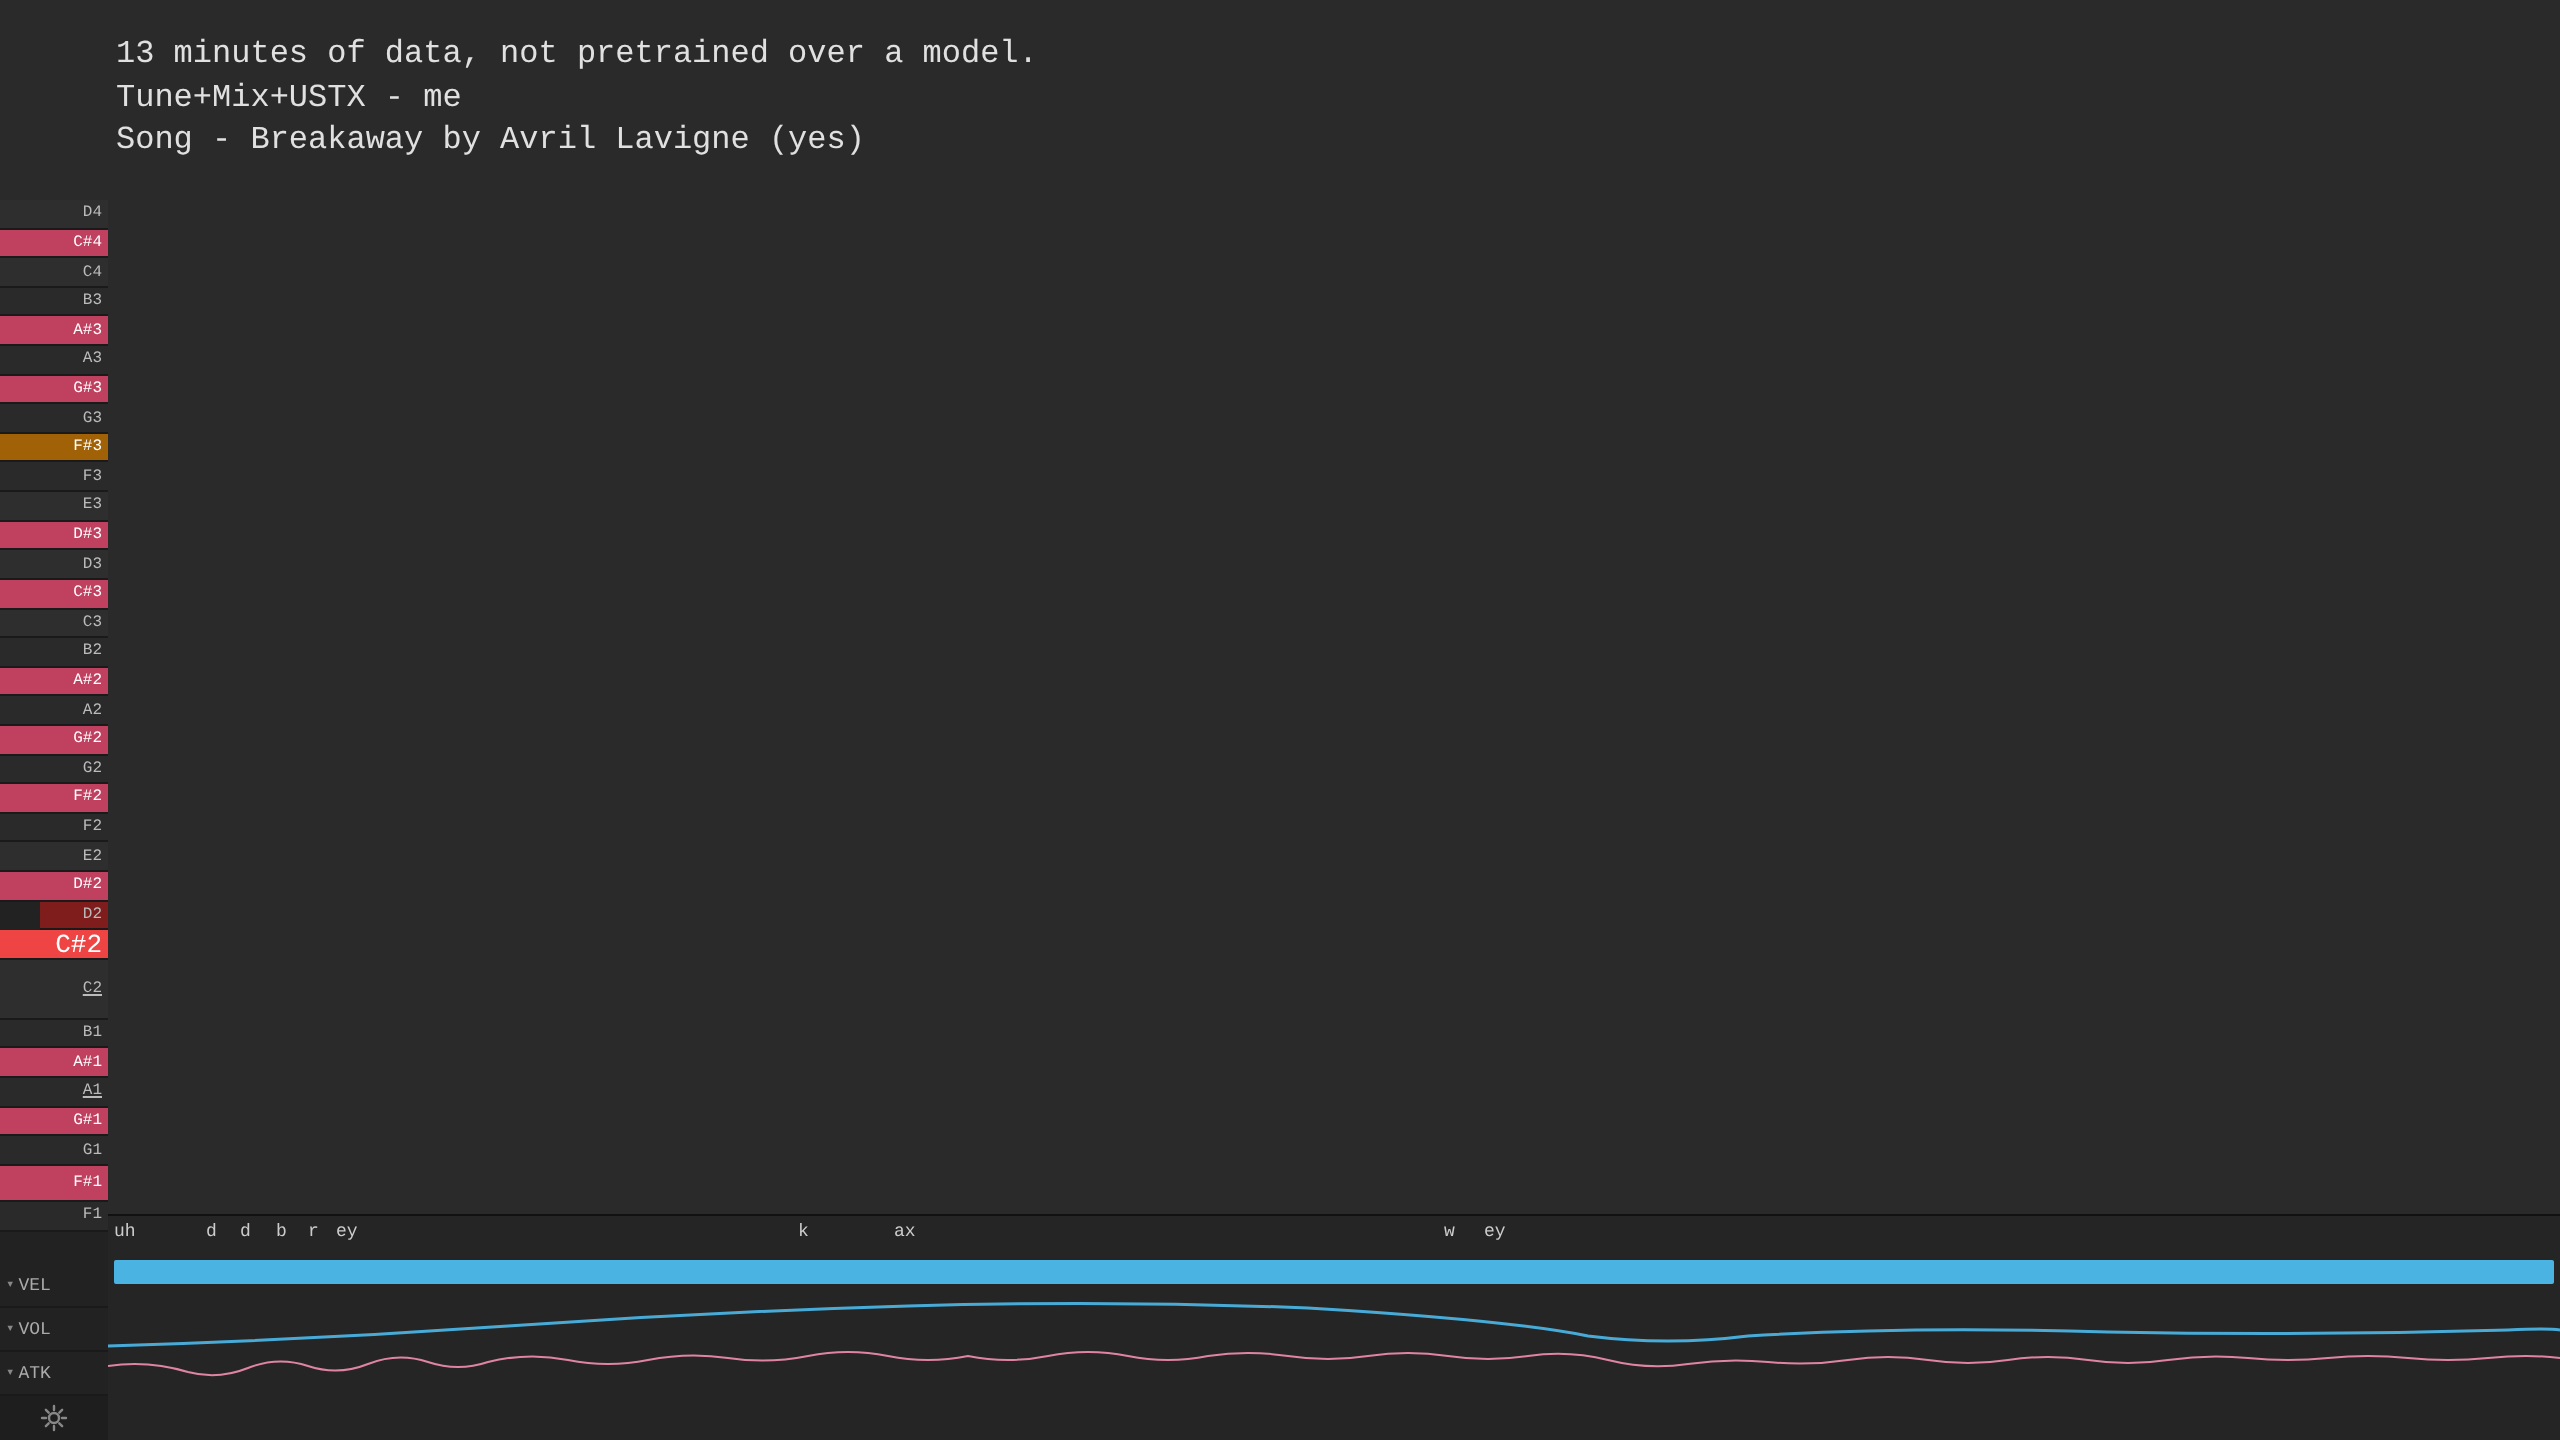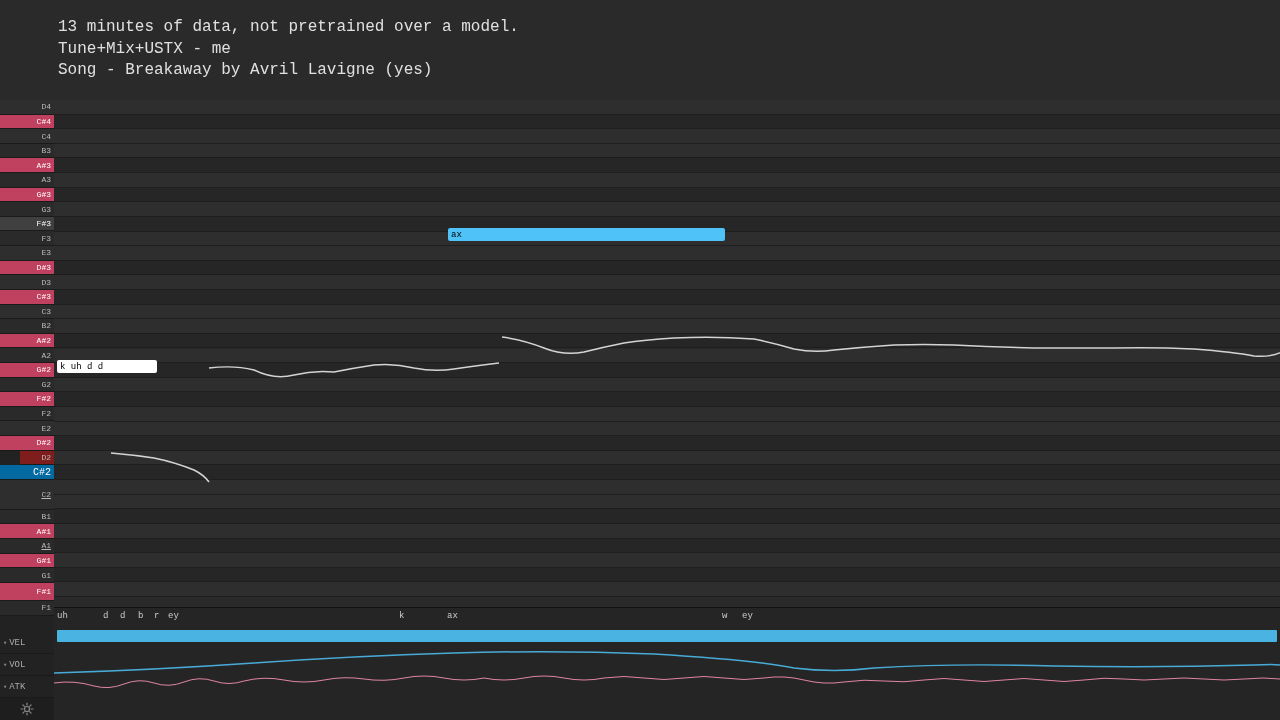--- a/index.html
+++ b/index.html
@@ -140,49 +140,49 @@
 <body>
 
 <div class="piano-roll-container" style="position:relative; width:1280px; height:720px; background:#2a2a2a;">
 
   <div class="header-info">
     <div class="header-line">13 minutes of data, not pretrained over a model.</div>
     <div class="header-line">Tune+Mix+USTX - me</div>
     <div class="header-line">Song - Breakaway by Avril Lavigne (yes)</div>
   </div>
 
-  <div style="display:flex; flex-direction:row; width:1280px; height:597px; margin-top:0; position:absolute; top:0; left:0;">
+  <div style="display:flex; flex-direction:column; width:1280px; height:597px; margin-top:0; position:absolute; top:0; left:0;">
 
     <div class="piano-keys" id="piano-keys-col" style="margin-top:100px;">
         <div class="piano-key white-key" style="height: 14.6176px; min-height: 14.6176px; font-size: 8px; color: rgb(187, 187, 187); background: rgb(46, 46, 46); border-bottom: 1px solid rgb(26, 26, 26); display: flex; align-items: center; justify-content: flex-end; padding-right: 3px;">D4</div>
         <div class="piano-key black-key" style="height: 14.6176px; min-height: 14.6176px; font-size: 8px; color: rgb(255, 255, 255); background: rgb(192, 64, 96); border-bottom: 1px solid rgb(26, 26, 26); display: flex; align-items: center; justify-content: flex-end; padding-right: 3px;">C#4</div>
         <div class="piano-key white-key" style="height: 14.6176px; min-height: 14.6176px; font-size: 8px; color: rgb(187, 187, 187); background: rgb(46, 46, 46); border-bottom: 1px solid rgb(26, 26, 26); display: flex; align-items: center; justify-content: flex-end; padding-right: 3px;">C4</div>
         <div class="piano-key white-key" style="height: 14.6176px; min-height: 14.6176px; font-size: 8px; color: rgb(187, 187, 187); background: rgb(42, 42, 42); border-bottom: 1px solid rgb(26, 26, 26); display: flex; align-items: center; justify-content: flex-end; padding-right: 3px;">B3</div>
         <div class="piano-key black-key" style="height: 14.6176px; min-height: 14.6176px; font-size: 8px; color: rgb(255, 255, 255); background: rgb(192, 64, 96); border-bottom: 1px solid rgb(26, 26, 26); display: flex; align-items: center; justify-content: flex-end; padding-right: 3px;">A#3</div>
         <div class="piano-key white-key" style="height: 14.6176px; min-height: 14.6176px; font-size: 8px; color: rgb(187, 187, 187); background: rgb(42, 42, 42); border-bottom: 1px solid rgb(26, 26, 26); display: flex; align-items: center; justify-content: flex-end; padding-right: 3px;">A3</div>
         <div class="piano-key black-key" style="height: 14.6176px; min-height: 14.6176px; font-size: 8px; color: rgb(255, 255, 255); background: rgb(192, 64, 96); border-bottom: 1px solid rgb(26, 26, 26); display: flex; align-items: center; justify-content: flex-end; padding-right: 3px;">G#3</div>
         <div class="piano-key white-key" style="height: 14.6176px; min-height: 14.6176px; font-size: 8px; color: rgb(187, 187, 187); background: rgb(42, 42, 42); border-bottom: 1px solid rgb(26, 26, 26); display: flex; align-items: center; justify-content: flex-end; padding-right: 3px;">G3</div>
-        <div class="piano-key black-key" style="height: 14.6176px; min-height: 14.6176px; font-size: 8px; color: rgb(255, 255, 255); background: #404040; border-bottom: 1px solid rgb(26, 26, 26); display: flex; align-items: center; justify-content: flex-end; padding-right: 3px;">F#3</div>
+        <div class="piano-key black-key" style="height: 14.6176px; min-height: 14.6176px; font-size: 8px; color: rgb(255, 255, 255); background: #a16207; border-bottom: 1px solid rgb(26, 26, 26); display: flex; align-items: center; justify-content: flex-end; padding-right: 3px;">F#3</div>
         <div class="piano-key white-key" style="height: 14.6176px; min-height: 14.6176px; font-size: 8px; color: rgb(187, 187, 187); background: rgb(42, 42, 42); border-bottom: 1px solid rgb(26, 26, 26); display: flex; align-items: center; justify-content: flex-end; padding-right: 3px;">F3</div>
         <div class="piano-key white-key" style="height: 14.6176px; min-height: 14.6176px; font-size: 8px; color: rgb(187, 187, 187); background: rgb(46, 46, 46); border-bottom: 1px solid rgb(26, 26, 26); display: flex; align-items: center; justify-content: flex-end; padding-right: 3px;">E3</div>
         <div class="piano-key black-key" style="height: 14.6176px; min-height: 14.6176px; font-size: 8px; color: rgb(255, 255, 255); background: rgb(192, 64, 96); border-bottom: 1px solid rgb(26, 26, 26); display: flex; align-items: center; justify-content: flex-end; padding-right: 3px;">D#3</div>
         <div class="piano-key white-key" style="height: 14.6176px; min-height: 14.6176px; font-size: 8px; color: rgb(187, 187, 187); background: rgb(46, 46, 46); border-bottom: 1px solid rgb(26, 26, 26); display: flex; align-items: center; justify-content: flex-end; padding-right: 3px;">D3</div>
         <div class="piano-key black-key" style="height: 14.6176px; min-height: 14.6176px; font-size: 8px; color: rgb(255, 255, 255); background: rgb(192, 64, 96); border-bottom: 1px solid rgb(26, 26, 26); display: flex; align-items: center; justify-content: flex-end; padding-right: 3px;">C#3</div>
         <div class="piano-key white-key" style="height: 14.6176px; min-height: 14.6176px; font-size: 8px; color: rgb(187, 187, 187); background: rgb(46, 46, 46); border-bottom: 1px solid rgb(26, 26, 26); display: flex; align-items: center; justify-content: flex-end; padding-right: 3px;">C3</div>
         <div class="piano-key white-key" style="height: 14.6176px; min-height: 14.6176px; font-size: 8px; color: rgb(187, 187, 187); background: rgb(42, 42, 42); border-bottom: 1px solid rgb(26, 26, 26); display: flex; align-items: center; justify-content: flex-end; padding-right: 3px;">B2</div>
         <div class="piano-key black-key" style="height: 14.6176px; min-height: 14.6176px; font-size: 8px; color: rgb(255, 255, 255); background: rgb(192, 64, 96); border-bottom: 1px solid rgb(26, 26, 26); display: flex; align-items: center; justify-content: flex-end; padding-right: 3px;">A#2</div>
         <div class="piano-key white-key" style="height: 14.6176px; min-height: 14.6176px; font-size: 8px; color: rgb(187, 187, 187); background: rgb(42, 42, 42); border-bottom: 1px solid rgb(26, 26, 26); display: flex; align-items: center; justify-content: flex-end; padding-right: 3px;">A2</div>
         <div class="piano-key black-key" style="height: 14.6176px; min-height: 14.6176px; font-size: 8px; color: rgb(255, 255, 255); background: rgb(192, 64, 96); border-bottom: 1px solid rgb(26, 26, 26); display: flex; align-items: center; justify-content: flex-end; padding-right: 3px;">G#2</div>
         <div class="piano-key white-key" style="height: 14.6176px; min-height: 14.6176px; font-size: 8px; color: rgb(187, 187, 187); background: rgb(42, 42, 42); border-bottom: 1px solid rgb(26, 26, 26); display: flex; align-items: center; justify-content: flex-end; padding-right: 3px;">G2</div>
         <div class="piano-key black-key" style="height: 14.6176px; min-height: 14.6176px; font-size: 8px; color: rgb(255, 255, 255); background: rgb(192, 64, 96); border-bottom: 1px solid rgb(26, 26, 26); display: flex; align-items: center; justify-content: flex-end; padding-right: 3px;">F#2</div>
         <div class="piano-key white-key" style="height: 14.6176px; min-height: 14.6176px; font-size: 8px; color: rgb(187, 187, 187); background: rgb(42, 42, 42); border-bottom: 1px solid rgb(26, 26, 26); display: flex; align-items: center; justify-content: flex-end; padding-right: 3px;">F2</div>
         <div class="piano-key white-key" style="height: 14.6176px; min-height: 14.6176px; font-size: 8px; color: rgb(187, 187, 187); background: rgb(46, 46, 46); border-bottom: 1px solid rgb(26, 26, 26); display: flex; align-items: center; justify-content: flex-end; padding-right: 3px;">E2</div>
         <div class="piano-key black-key" style="height: 14.6176px; min-height: 14.6176px; font-size: 8px; color: rgb(255, 255, 255); background: rgb(192, 64, 96); border-bottom: 1px solid rgb(26, 26, 26); display: flex; align-items: center; justify-content: flex-end; padding-right: 3px;">D#2</div>
         <div class="piano-key white-key" style="height: 14.6176px; min-height: 14.6176px; font-size: 8px; color: rgb(187, 187, 187); background: #7f1d1d; border-bottom: 1px solid rgb(26, 26, 26); display: flex; align-items: center; justify-content: flex-end; padding-right: 3px; margin-left: 20px;">D2</div>
-        <div class="piano-key black-key" style="height: 14.6176px; min-height: 14.6176px; font-size: 10px; color: rgb(255, 255, 255); background: #0369a1; border-bottom: 1px solid rgb(26, 26, 26); display: flex; align-items: center; justify-content: flex-end; padding-right: 3px; padding-left: 44px;">C#2</div>
+        <div class="piano-key black-key" style="height: 14.6176px; min-height: 14.6176px; font-size: 13px; color: rgb(255, 255, 255); background: #ef4444; border-bottom: 1px solid rgb(26, 26, 26); display: flex; align-items: center; justify-content: flex-end; padding-right: 3px; padding-left: 44px;">C#2</div>
         <div class="piano-key white-key" style="height: 30px; min-height: 14.6176px; font-size: 8px; color: rgb(187, 187, 187); background: rgb(46, 46, 46); border-bottom: 1px solid rgb(26, 26, 26); display: flex; align-items: center; justify-content: flex-end; padding-right: 3px; text-decoration: underline;">C2</div>
         <div class="piano-key white-key" style="height: 14.6176px; min-height: 14.6176px; font-size: 8px; color: rgb(187, 187, 187); background: rgb(42, 42, 42); border-bottom: 1px solid rgb(26, 26, 26); display: flex; align-items: center; justify-content: flex-end; padding-right: 3px;">B1</div>
         <div class="piano-key black-key" style="height: 14.6176px; min-height: 14.6176px; font-size: 8px; color: rgb(255, 255, 255); background: rgb(192, 64, 96); border-bottom: 1px solid rgb(26, 26, 26); display: flex; align-items: center; justify-content: flex-end; padding-right: 3px;">A#1</div>
         <div class="piano-key white-key" style="height: 14.6176px; min-height: 14.6176px; font-size: 8px; color: rgb(187, 187, 187); background: rgb(42, 42, 42); border-bottom: 1px solid rgb(26, 26, 26); display: flex; align-items: center; justify-content: flex-end; padding-right: 3px; text-decoration: underline;">A1</div>
         <div class="piano-key black-key" style="height: 14.6176px; min-height: 14.6176px; font-size: 8px; color: rgb(255, 255, 255); background: rgb(192, 64, 96); border-bottom: 1px solid rgb(26, 26, 26); display: flex; align-items: center; justify-content: flex-end; padding-right: 3px;">G#1</div>
         <div class="piano-key white-key" style="height: 14.6176px; min-height: 14.6176px; font-size: 8px; color: rgb(187, 187, 187); background: rgb(42, 42, 42); border-bottom: 1px solid rgb(26, 26, 26); display: flex; align-items: center; justify-content: flex-end; padding-right: 3px;">G1</div>
         <div class="piano-key black-key" style="height: 18px; min-height: 14.6176px; font-size: 8px; color: rgb(255, 255, 255); background: rgb(192, 64, 96); border-bottom: 1px solid rgb(26, 26, 26); display: flex; align-items: center; justify-content: flex-end; padding-right: 3px;">F#1</div>
         <div class="piano-key white-key" style="height: 14.6176px; min-height: 14.6176px; font-size: 8px; color: rgb(187, 187, 187); background: rgb(42, 42, 42); border-bottom: 1px solid rgb(26, 26, 26); display: flex; align-items: center; justify-content: flex-end; padding-right: 3px;">F1</div>
       </div>
 

